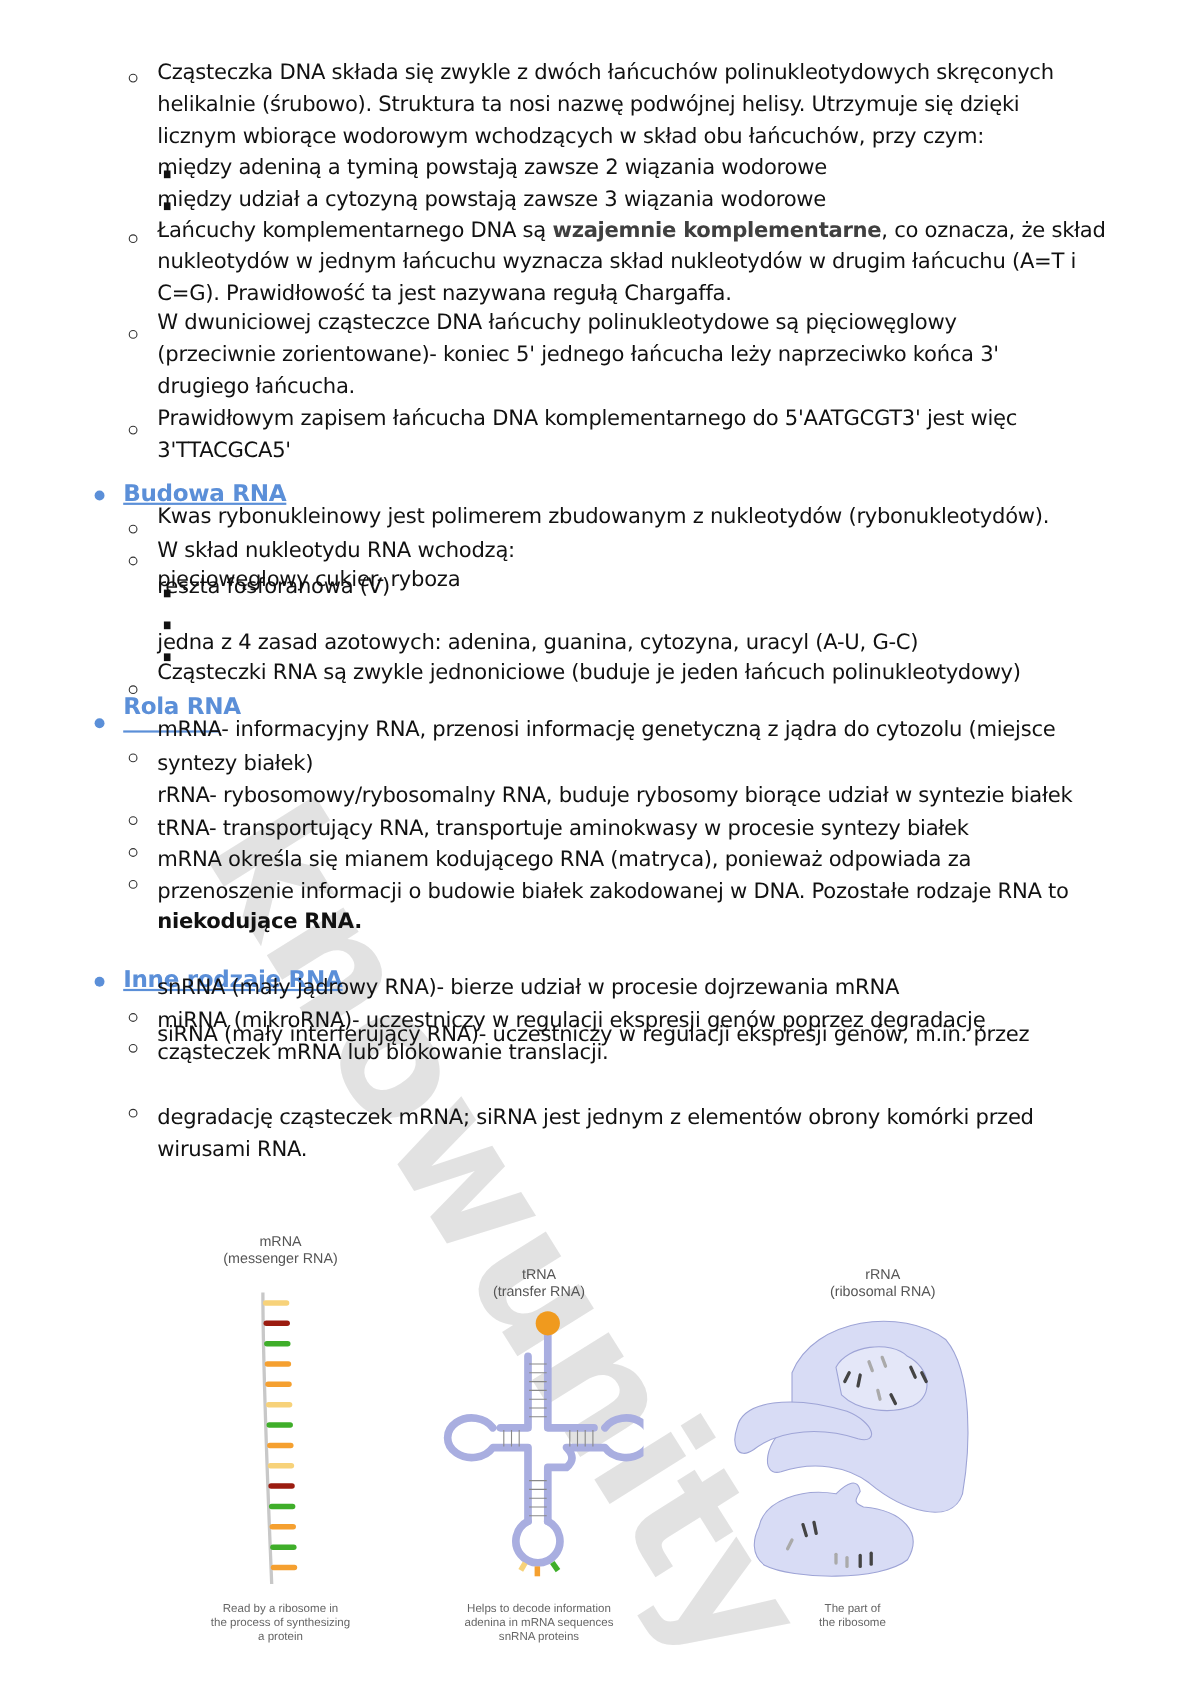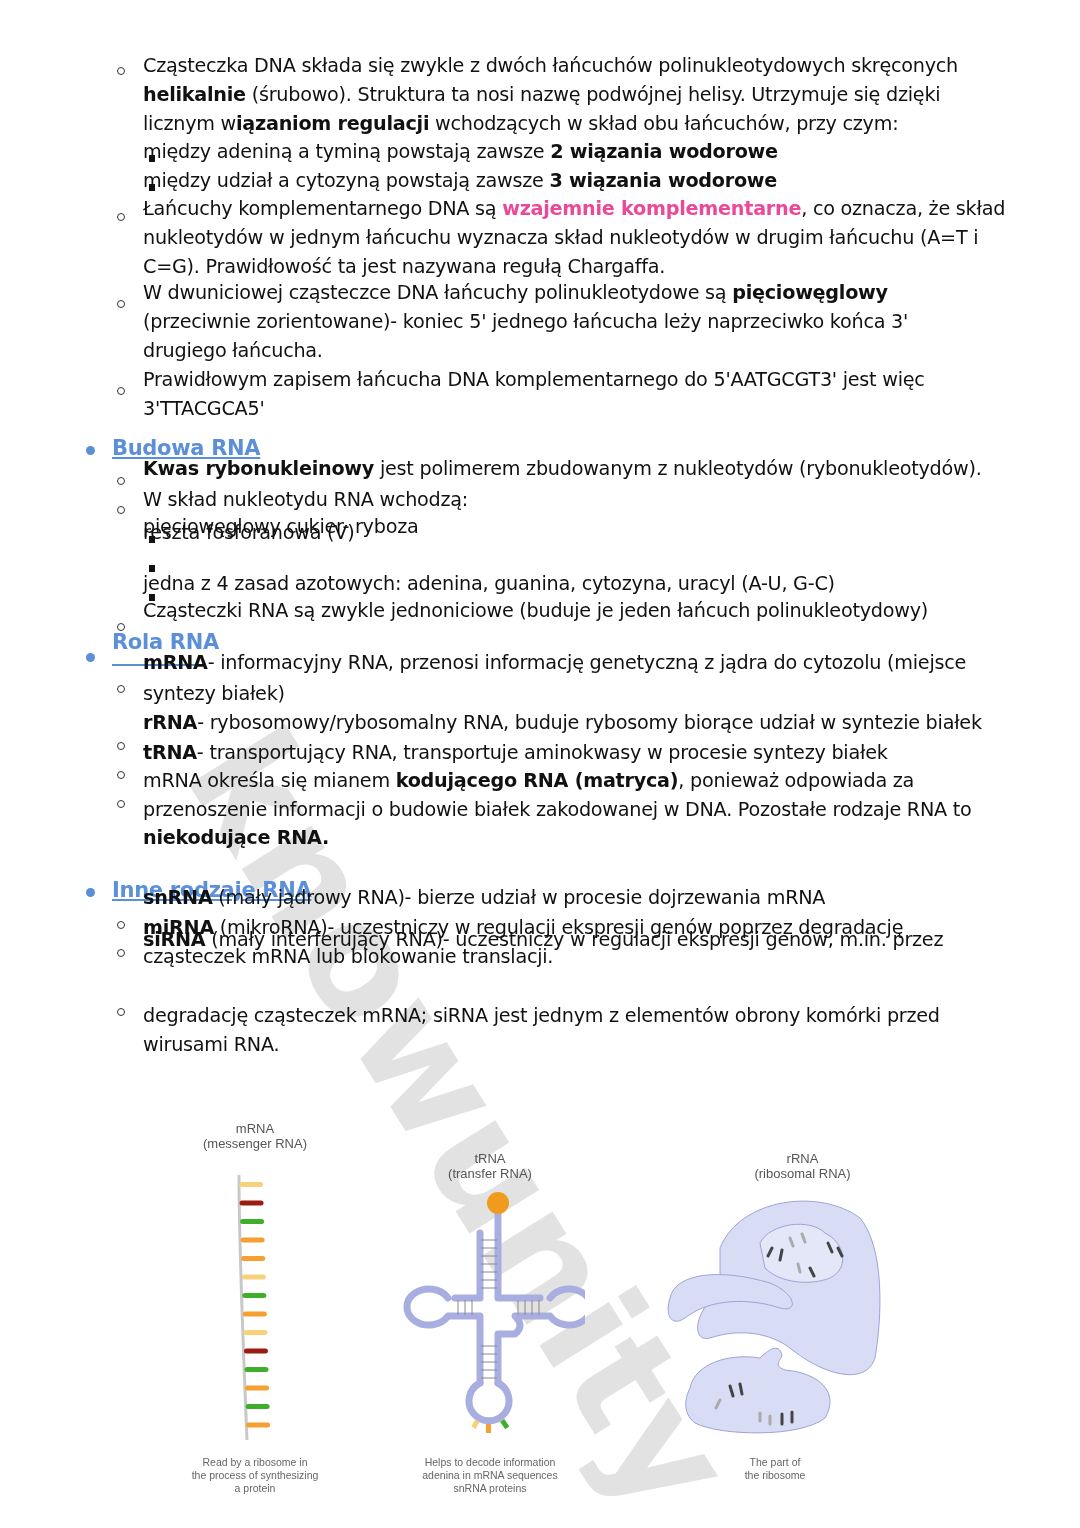--- a/index.html
+++ b/index.html
@@ -1,39 +1,39 @@
 <!DOCTYPE html>
 <html><head>
 <meta charset="utf-8">
 <style>
   html, body { margin:0; padding:0; background:#ffffff; }
   body { width:1080px; height:1528px; position:relative; overflow:hidden;
          font-family:"DejaVu Sans","Liberation Sans",sans-serif; color:#111; }
   .line { position:absolute; left:143px; font-size:19.2px; line-height:24px; white-space:nowrap; letter-spacing:-0.25px; }
-  .line b { font-weight:bold; }
-  .blue { color:#ec4899; font-weight:bold;margin-top:24px; }
+  .line b { font-weight:normal; }
+  .blue { color:#404040; font-weight:bold;margin-top:24px; }
   .sub-bullet { position:absolute; left:117px; width:8px; height:8px; border:1.2px solid #333; border-radius:50%; box-sizing:border-box; }
   .sq-bullet { position:absolute; left:149px; width:6px; height:7px; background:#111; }
   .main-bullet { position:absolute; left:86px; width:9px; height:9px; background:#5b8fd8; border-radius:50%; }
   .heading { position:absolute; left:112px; font-size:21px; line-height:26px; font-weight:bold; color:#5b8fd8; white-space:nowrap; text-decoration:underline; text-decoration-color:#5b8fd8; letter-spacing:-0.3px; }
   .watermark { position:absolute; left:300px; top:700px; font-size:150px; font-weight:bold; color:rgba(150,150,150,0.28);
                transform:rotate(58deg); transform-origin:left top; white-space:nowrap; pointer-events:none; font-family:"DejaVu Sans",sans-serif; }
   .fig-label { position:absolute; font-family:"Liberation Sans",sans-serif; font-size:13px; line-height:15px; color:#555; text-align:center; }
   .fig-caption { position:absolute; font-family:"Liberation Sans",sans-serif; font-size:10.5px; line-height:13px; color:#666; text-align:center; }
 </style>
 </head>
 <body>
 
 <div class="watermark">knowunity</div>
 
 <div>
   <span class="sub-bullet" style="top:67px"></span>
   <div class="line" style="top:54px">Cząsteczka DNA składa się zwykle z dwóch łańcuchów polinukleotydowych skręconych</div>
   <div class="line" style="top:83px"><b>helikalnie</b><span> (śrubowo). Struktura ta nosi nazwę podwójnej helisy. Utrzymuje się dzięki</span></div>
-  <div class="line" style="top:112px"><span>licznym w</span><b>iązaniom regulacji</b><span> wchodzących w skład obu łańcuchów, przy czym:</span></div>
+  <div class="line" style="top:112px"><span>licznym w</span><b>biorące wodorowym</b><span> wchodzących w skład obu łańcuchów, przy czym:</span></div>
   <span class="sq-bullet" style="top:155px"></span>
   <div class="line" style="top:140px"><span>między adeniną a tyminą powstają zawsze </span><b>2 wiązania wodorowe</b></div>
   <span class="sq-bullet" style="top:184px"></span>
   <div class="line" style="top:169px"><span>między udział a cytozyną powstają zawsze </span><b>3 wiązania wodorowe</b></div>
 
   <span class="sub-bullet" style="top:213px"></span>
   <div class="line" style="top:197px"><span>Łańcuchy komplementarnego DNA są </span><span class="blue">wzajemnie komplementarne</span><span>, co oznacza, że skład</span></div>
   <div class="line" style="top:226px">nukleotydów w jednym łańcuchu wyznacza skład nukleotydów w drugim łańcuchu (A=T i</div>
   <div class="line" style="top:255px">C=G). Prawidłowość ta jest nazywana regułą Chargaffa.</div>
 

